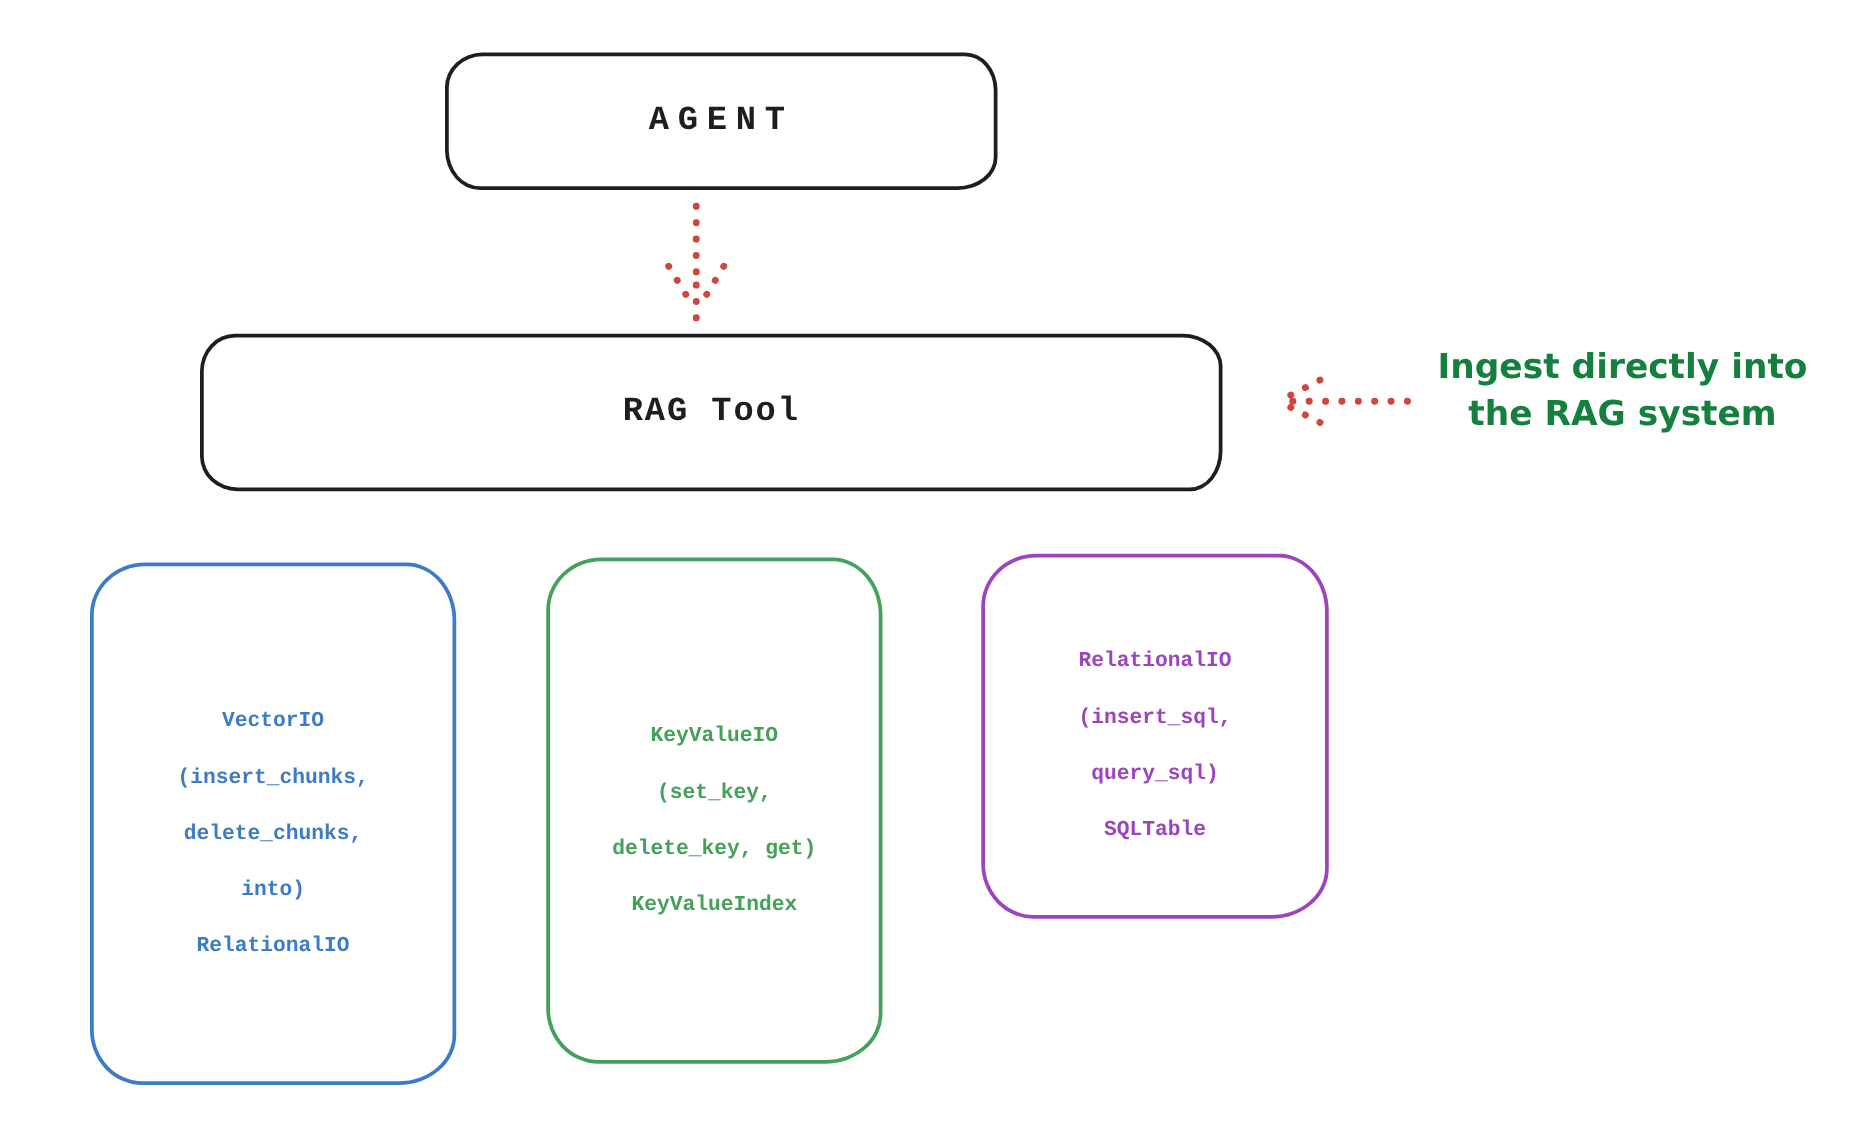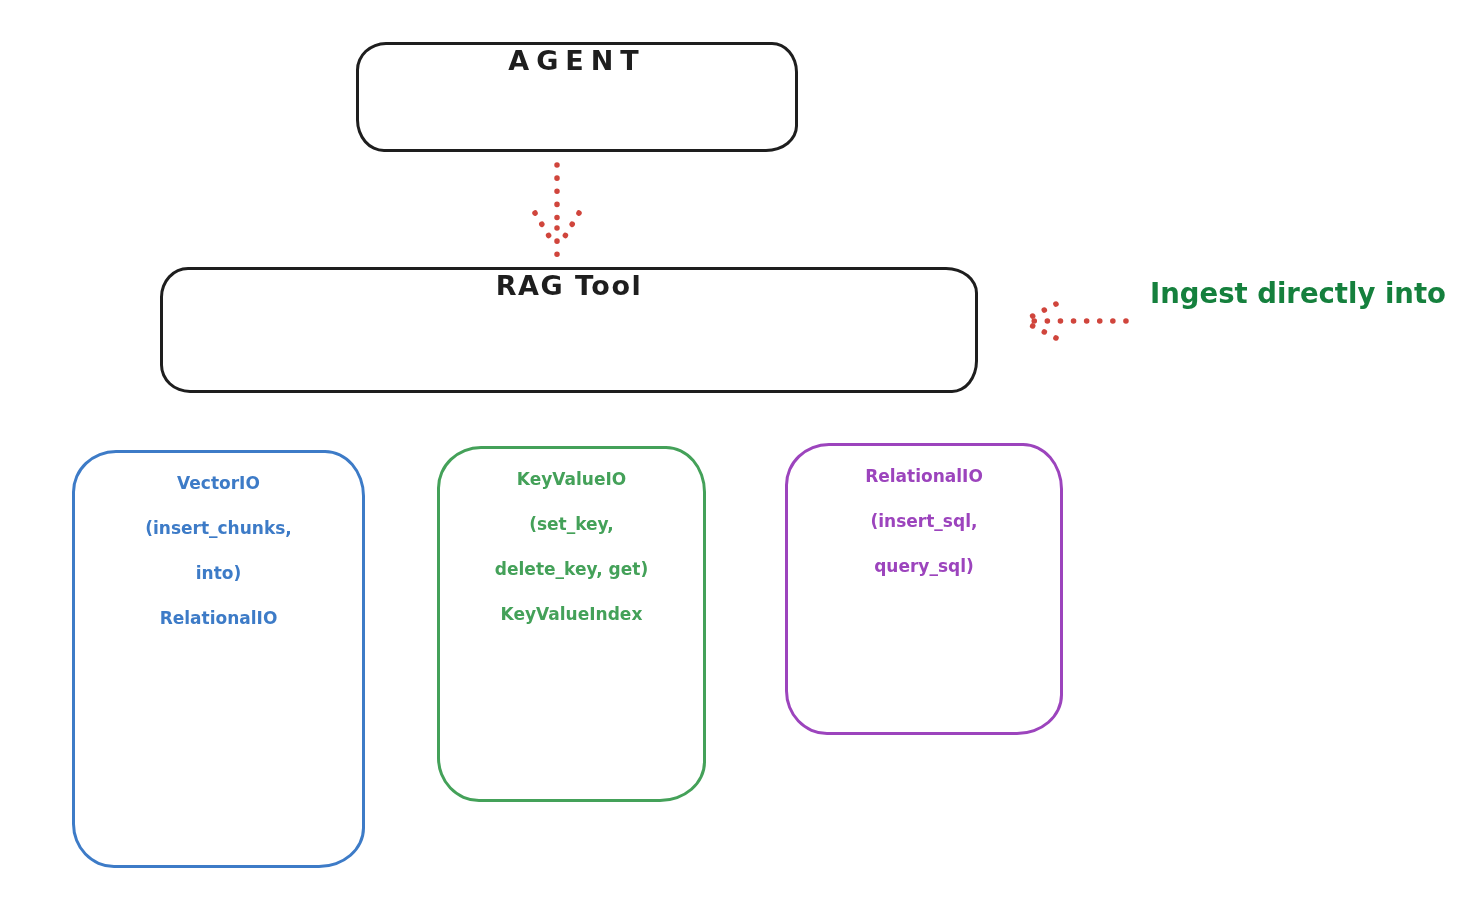--- a/index.html
+++ b/index.html
@@ -12,23 +12,24 @@
     position: relative;
     width: 1484px;
     height: 910px;
     background: #ffffff;
     overflow: hidden;
   }
   .node {
     position: absolute;
     box-sizing: border-box;
     display: flex;
-    align-items: flex-start;
+    align-items: center;
     justify-content: center;
     background: #ffffff;
+    font-family: Liberation Mono, monospace;
   }
   
   .node-black {
     border: 3.5px solid #1e1e1e;
     color: #1e1e1e;
     font-size: 27px;
     font-weight: 600;
   }
   .agent-box {
     left: 356px; top: 42px;
@@ -50,21 +51,21 @@
     text-align: center;
     line-height: 45px;
   }
   .storage-inner { transform: translateY(8px); }
   .index-label { }
   .storage-vector {
     left: 72px; top: 450px; width: 293px; height: 418px;
     border: 3.5px solid #3d7bc7; color: #3d7bc7;
   }
   .storage-keyvalue {
-    left: 437px; top: 446px; width: 269px; height: 356px;
+    left: 437px; top: 446px; width: 269px; height: 405px;
     border: 3.5px solid #44a159; color: #44a159;
   }
   .storage-relational {
     left: 785px; top: 443px; width: 278px; height: 292px;
     border: 3.5px solid #9c44bd; color: #9c44bd;
   }
   
   .annotation {
     position: absolute;
     left: 1126px; top: 274px;
@@ -104,41 +105,44 @@
   <svg class="arrow arrow-left" width="124" height="52" viewBox="0 0 124 52">
     <g stroke="#d0453c" stroke-width="5.5" stroke-linecap="round" stroke-dasharray="0.1 13" fill="none">
       <line x1="114" y1="27" x2="22" y2="27"></line>
       <line x1="44" y1="10" x2="13" y2="26"></line>
       <line x1="44" y1="44" x2="13" y2="28"></line>
     </g>
   </svg>
 
   <div class="annotation">
     <div>Ingest directly into</div>
+    <div>the RAG system</div>
   </div>
 
   <div class="node storage storage-vector">
     <div class="storage-inner">
       <div>VectorIO</div>
       <div>(insert_chunks,</div>
+      <div>delete_chunks,</div>
       <div>into)</div>
       <div class="index-label">RelationalIO</div>
     </div>
   </div>
 
   <div class="node storage storage-keyvalue">
     <div class="storage-inner">
       <div>KeyValueIO</div>
       <div>(set_key,</div>
       <div>delete_key, get)</div>
       <div class="index-label">KeyValueIndex</div>
     </div>
   </div>
 
   <div class="node storage storage-relational">
     <div class="storage-inner">
       <div>RelationalIO</div>
       <div>(insert_sql,</div>
       <div>query_sql)</div>
+      <div class="index-label">SQLTable</div>
     </div>
   </div>
 
 </div>
 
 </body></html>

